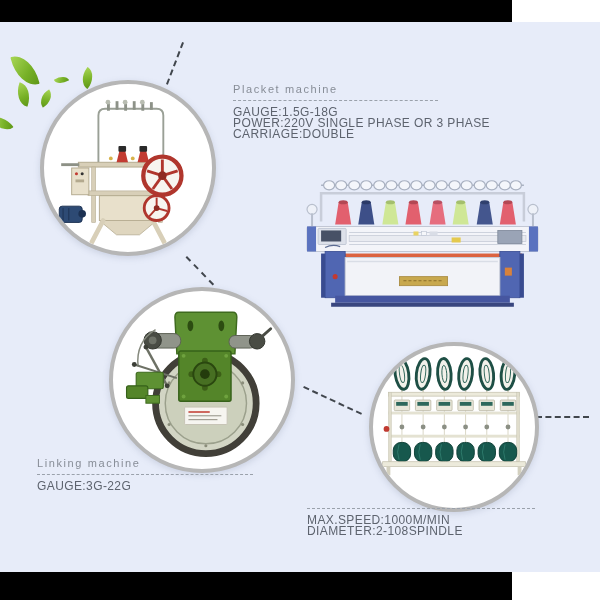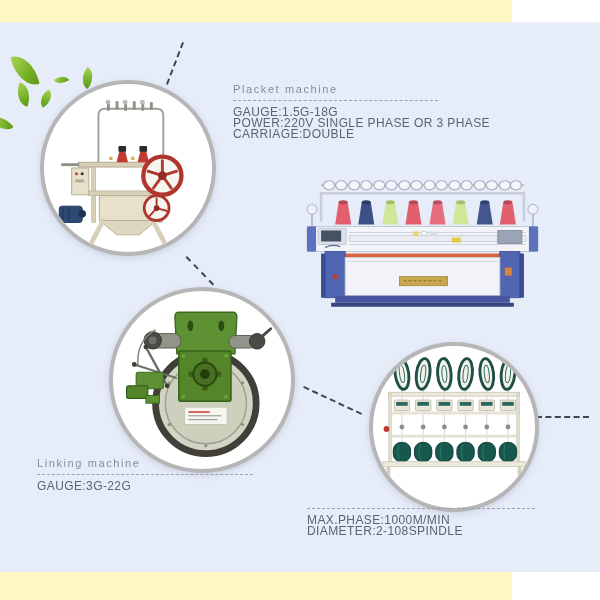--- a/index.html
+++ b/index.html
@@ -1,17 +1,17 @@
 <!DOCTYPE html>
 <html><head>
 <meta charset="utf-8">
 <style>
   html,body{margin:0;padding:0;}
   body{width:600px;height:600px;background:#ffffff;font-family:"Liberation Sans",sans-serif;overflow:hidden;}
-  #stage{position:relative;width:512px;height:600px;background:#fef9c3;}
+  #stage{position:relative;width:512px;height:600px;background:#000000;}
   .panel{position:absolute;left:0;top:22px;width:600px;height:550px;background:#e7ecf9;}
 
   .circle{position:absolute;box-sizing:border-box;border-radius:50%;background:#ffffff;
           border:4px solid #b6b6b6;box-shadow:0 2px 6px rgba(120,130,160,.25);
           display:flex;align-items:center;justify-content:center;overflow:hidden;}
   #placket-circle{left:40px;top:80px;width:176px;height:176px;}
   #linking-circle{left:109px;top:287px;width:186px;height:186px;}
   #rewinding-circle{left:369px;top:342px;width:170px;height:170px;}
 
   .machine-center{position:absolute;left:301px;top:177px;width:243px;height:134px;}
@@ -385,16 +385,16 @@
   </div>
 
   <div class="info" id="linking-info">
     <div class="title">Linking machine</div>
     <div class="dashes"></div>
     <div class="spec">GAUGE:3G-22G</div>
   </div>
 
   <div class="info" id="rewinding-info">
     <div class="dashes"></div>
-    <div class="spec">MAX.PHASE:1000M/MIN</div>
+    <div class="spec">MAX.SPEED:1000M/MIN</div>
     <div class="spec">DIAMETER:2-108SPINDLE</div>
   </div>
 </div>
 
 </body></html>

